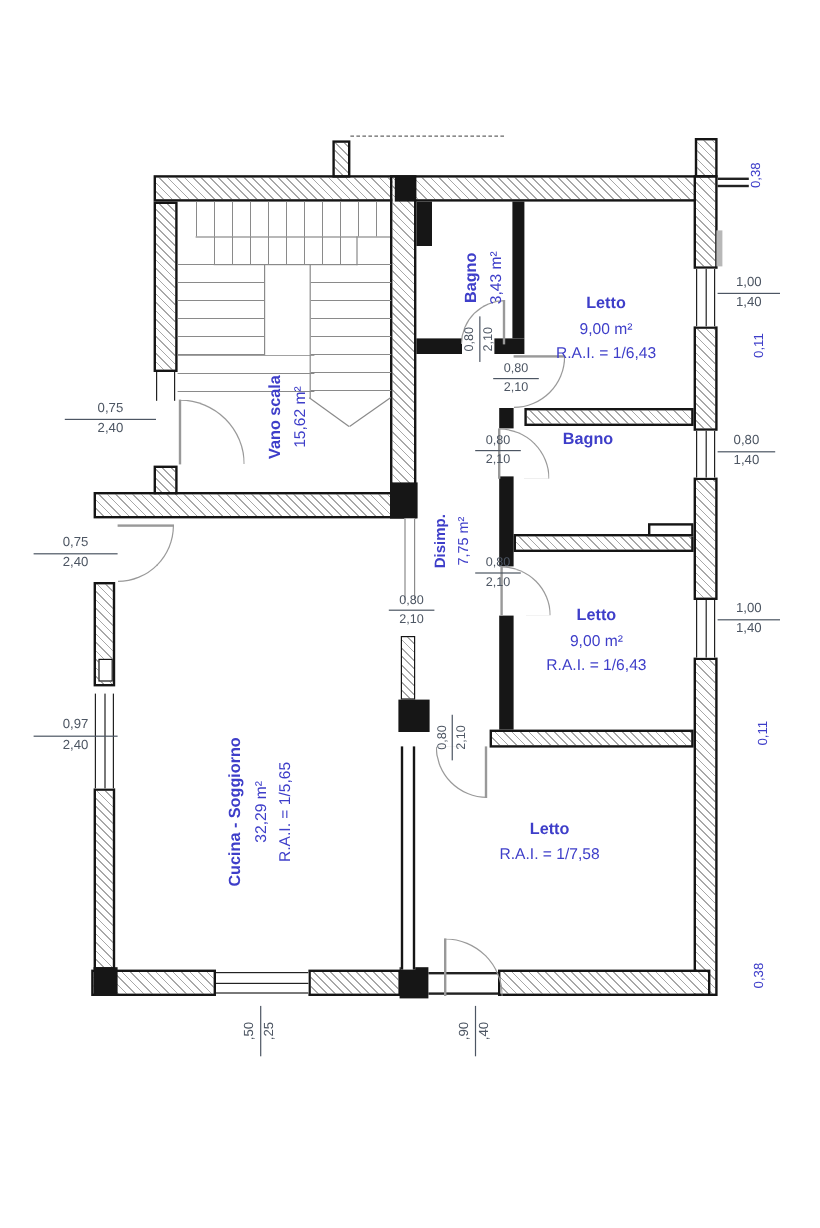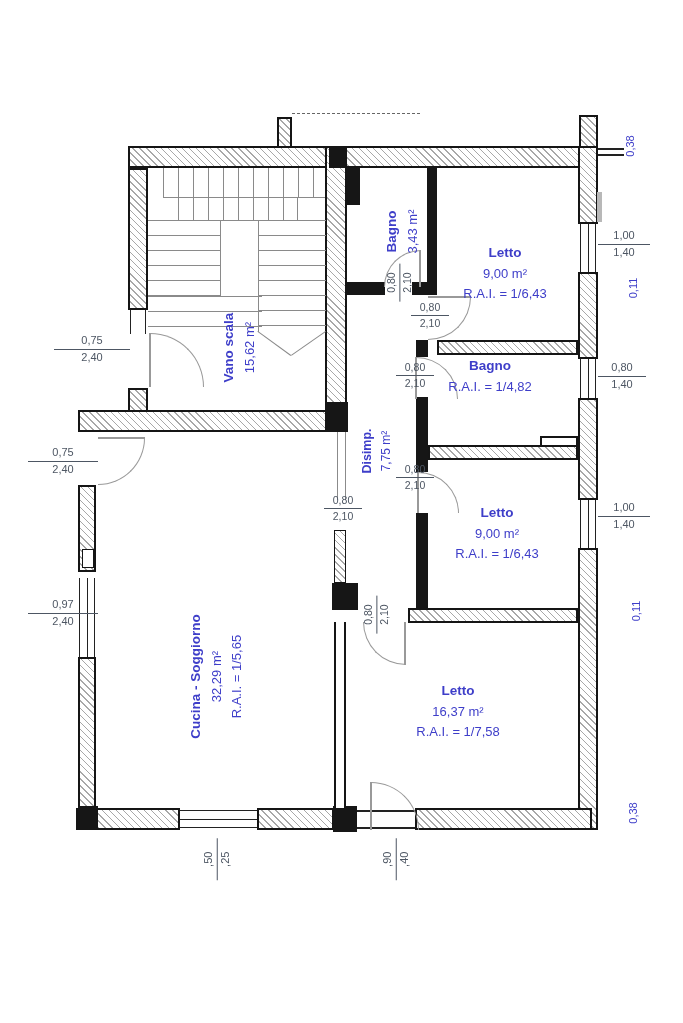--- a/index.html
+++ b/index.html
@@ -151,39 +151,37 @@
     <div class="nm">Bagno</div>
     <div class="ar">3,43 m²</div>
   </div>
   <div class="room" style="left:430px;top:243px;width:150px;">
     <div class="nm">Letto</div>
     <div class="ar">9,00 m²</div>
     <div class="rai">R.A.I. = 1/6,43</div>
   </div>
   <div class="room" style="left:415px;top:356px;width:150px;">
     <div class="nm">Bagno</div>
-    <div class="rai">R.A.I. = 1/4,82</div>
   </div>
   <div class="room rot" style="left:340px;top:432px;width:74px;font-size:12px;">
     <div class="nm" style="font-size:12.5px;">Disimp.</div>
     <div class="ar">7,75 m²</div>
   </div>
   <div class="room" style="left:422px;top:503px;width:150px;">
     <div class="nm">Letto</div>
     <div class="ar">9,00 m²</div>
     <div class="rai">R.A.I. = 1/6,43</div>
   </div>
   <div class="room rot" style="left:134px;top:646px;width:166px;">
     <div class="nm">Cucina - Soggiorno</div>
     <div class="ar">32,29 m²</div>
     <div class="rai">R.A.I. = 1/5,65</div>
   </div>
   <div class="room" style="left:383px;top:681px;width:150px;">
     <div class="nm">Letto</div>
-    <div class="ar">16,37 m²</div>
     <div class="rai">R.A.I. = 1/7,58</div>
   </div>
 
   <div class="dim" style="left:56px;top:334px;width:72px;">
     <span class="a">0,75</span>
     <span class="b">2,40</span>
   </div>
   <div class="dim" style="left:30px;top:446px;width:66px;">
     <span class="a">0,75</span>
     <span class="b">2,40</span>

